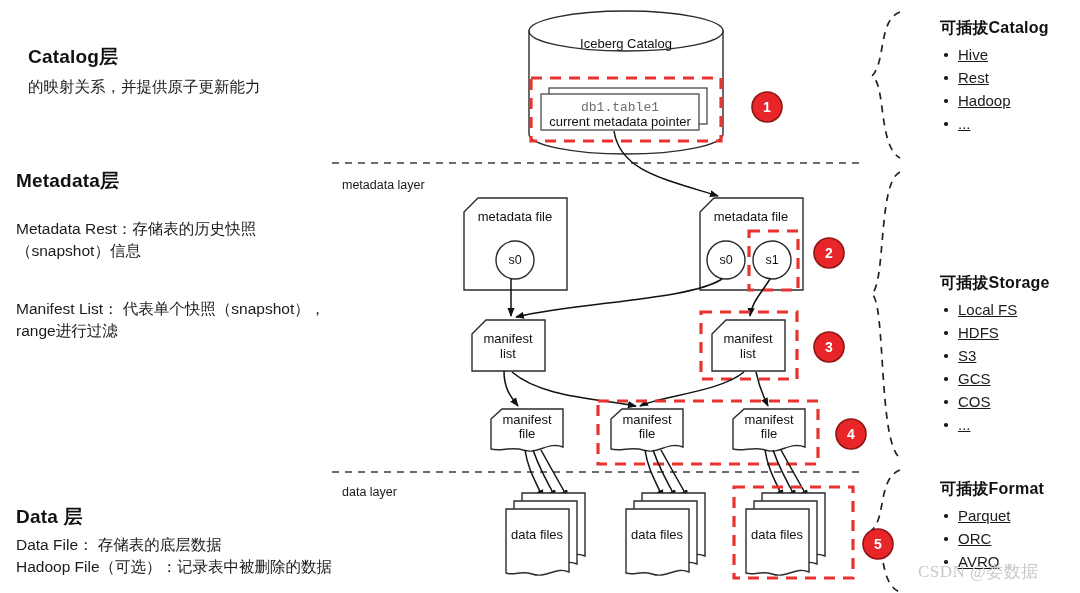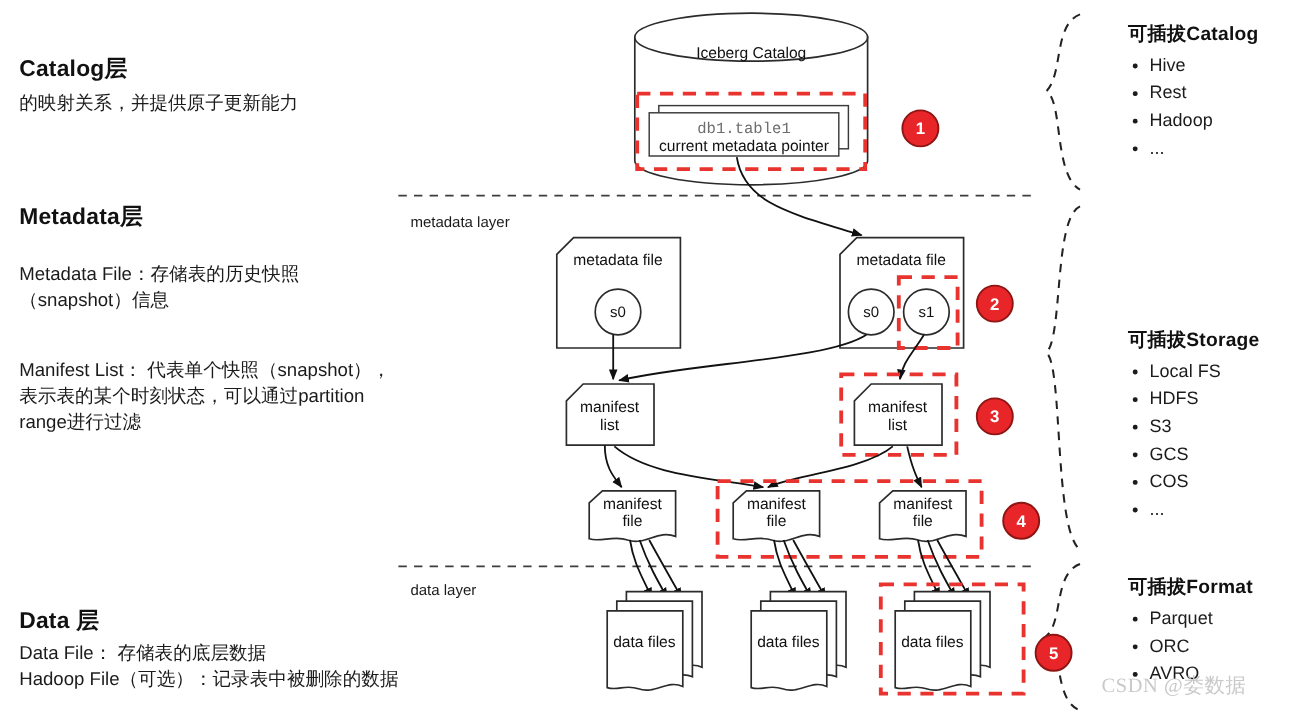--- a/index.html
+++ b/index.html
@@ -24,21 +24,21 @@
   .sec-body p{margin:0;}
   .blk{position:absolute;}
 
   
   .right-col{position:absolute;left:940px;top:0;width:140px;height:432px;}
   .plug{position:absolute;left:0;}
   .plug h4{
     margin:0 0 4px 0;font-size:16px;font-weight:bold;color:#111;
     white-space:nowrap;letter-spacing:.2px;
   }
-  .plug ul{margin:0;padding:0;list-style:none;}
+  .plug ul{margin:0;padding:0;list-style:none;text-decoration:underline;}
   .plug li{
     font-size:15px;line-height:23px;color:#1b1b1b;
     padding-left:18px;position:relative;white-space:nowrap;
   }
   .plug li::before{
     content:"";position:absolute;left:4px;top:10px;
     width:3.5px;height:3.5px;border-radius:50%;background:#1b1b1b;
   }
 
   
@@ -79,42 +79,41 @@
     letter-spacing:.5px;
   }
 </style>
 </head>
 <body>
 
 <div id="stage">
 
   <div class="left-col">
 
-    <div class="blk" style="top:44px;left:0;width:330px;">
+    <div class="blk" style="top:44px;left:12px;width:330px;">
       <div class="sec-title">Catalog层</div>
       <div class="sec-body" style="margin-top:6px;">
         <p>的映射关系，并提供原子更新能力</p>
       </div>
     </div>
 
     <div class="blk" style="top:168px;left:0;width:330px;">
       <div class="sec-title">Metadata层</div>
     </div>
 
     <div class="blk" style="top:218px;left:0;width:330px;">
       <div class="sec-body">
-        <p>Metadata File：存储表的历史快照</p>
+        <p>Metadata Rest：存储表的历史快照</p>
         <p> （snapshot）信息</p>
       </div>
     </div>
 
     <div class="blk" style="top:298px;left:0;width:336px;">
       <div class="sec-body">
         <p>Manifest List： 代表单个快照（snapshot），</p>
-        <p>表示表的某个时刻状态，可以通过partition</p>
         <p>range进行过滤</p>
       </div>
     </div>
 
 
     <div class="blk" style="top:504px;left:0;width:336px;">
       <div class="sec-title">Data 层</div>
       <div class="sec-body" style="margin-top:4px;">
         <p>Data File： 存储表的底层数据</p>
         <p>Hadoop File（可选）：记录表中被删除的数据</p>

